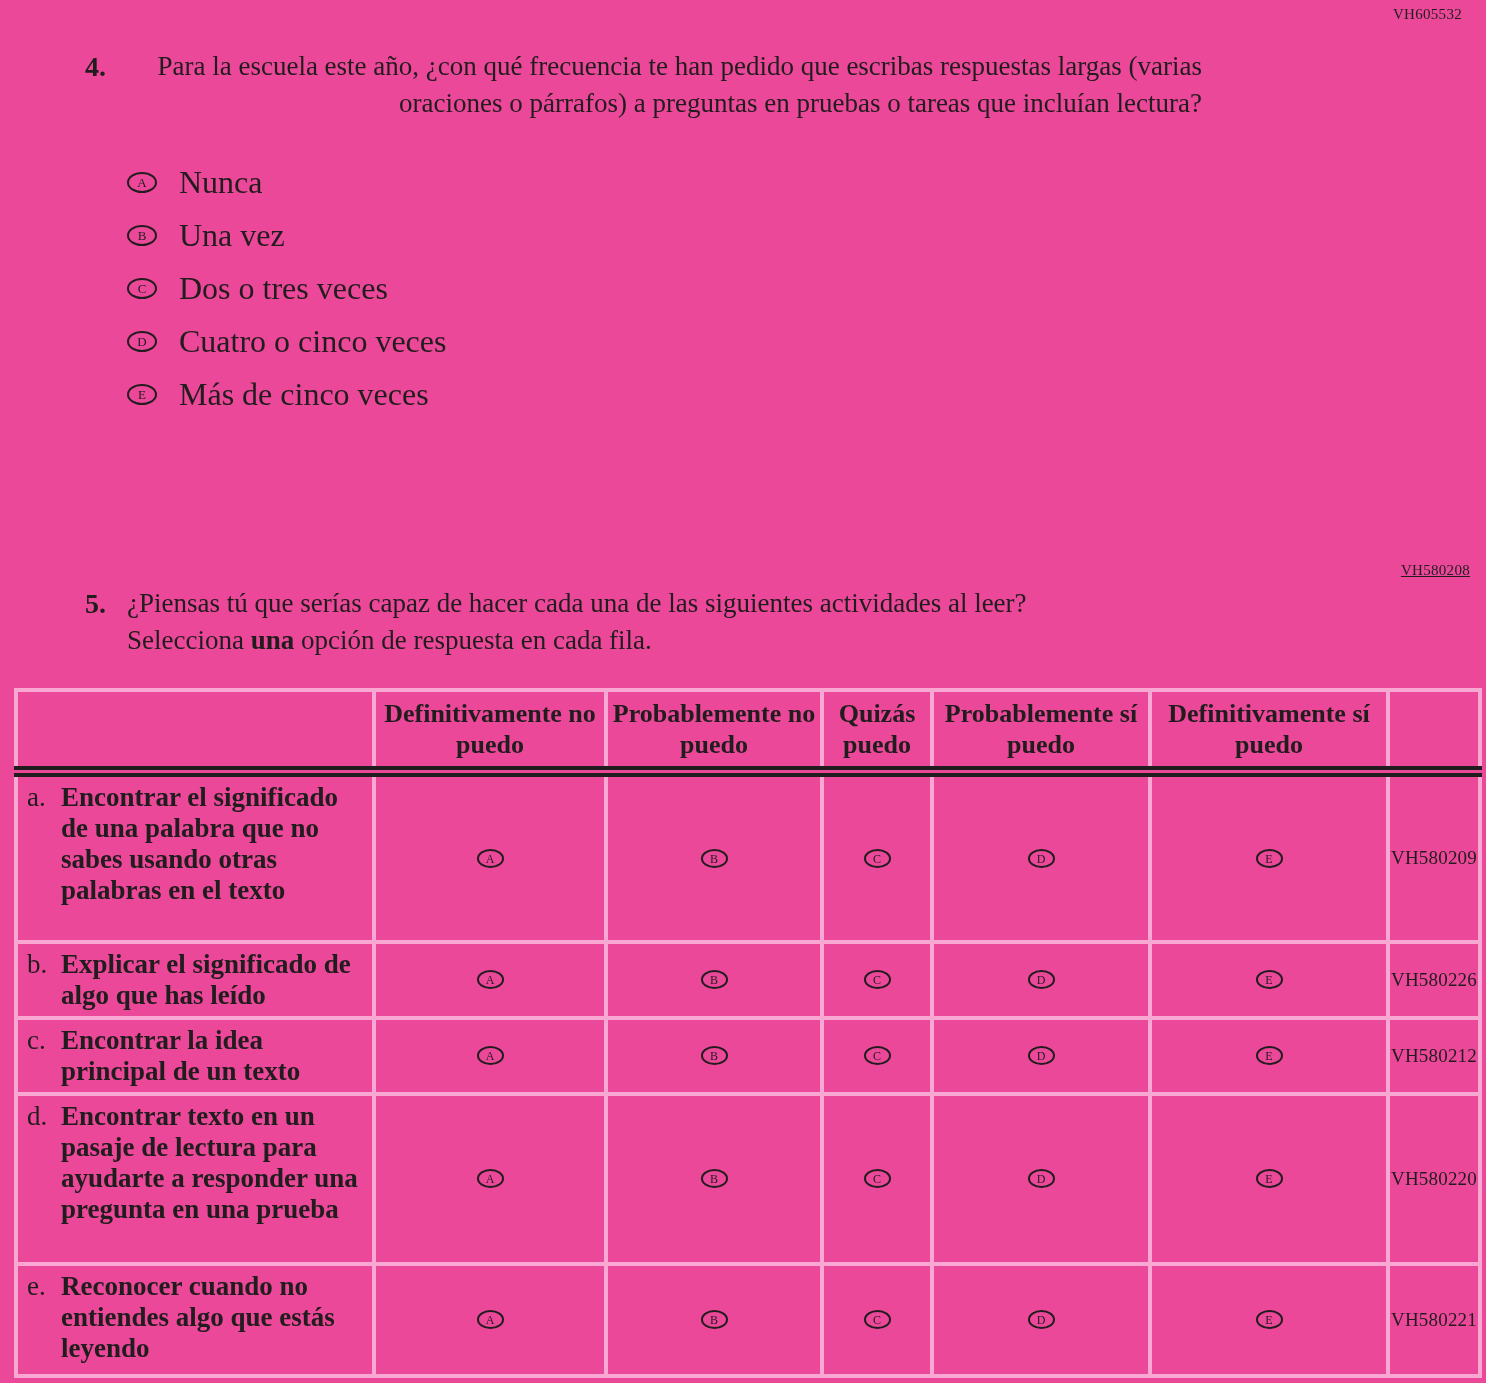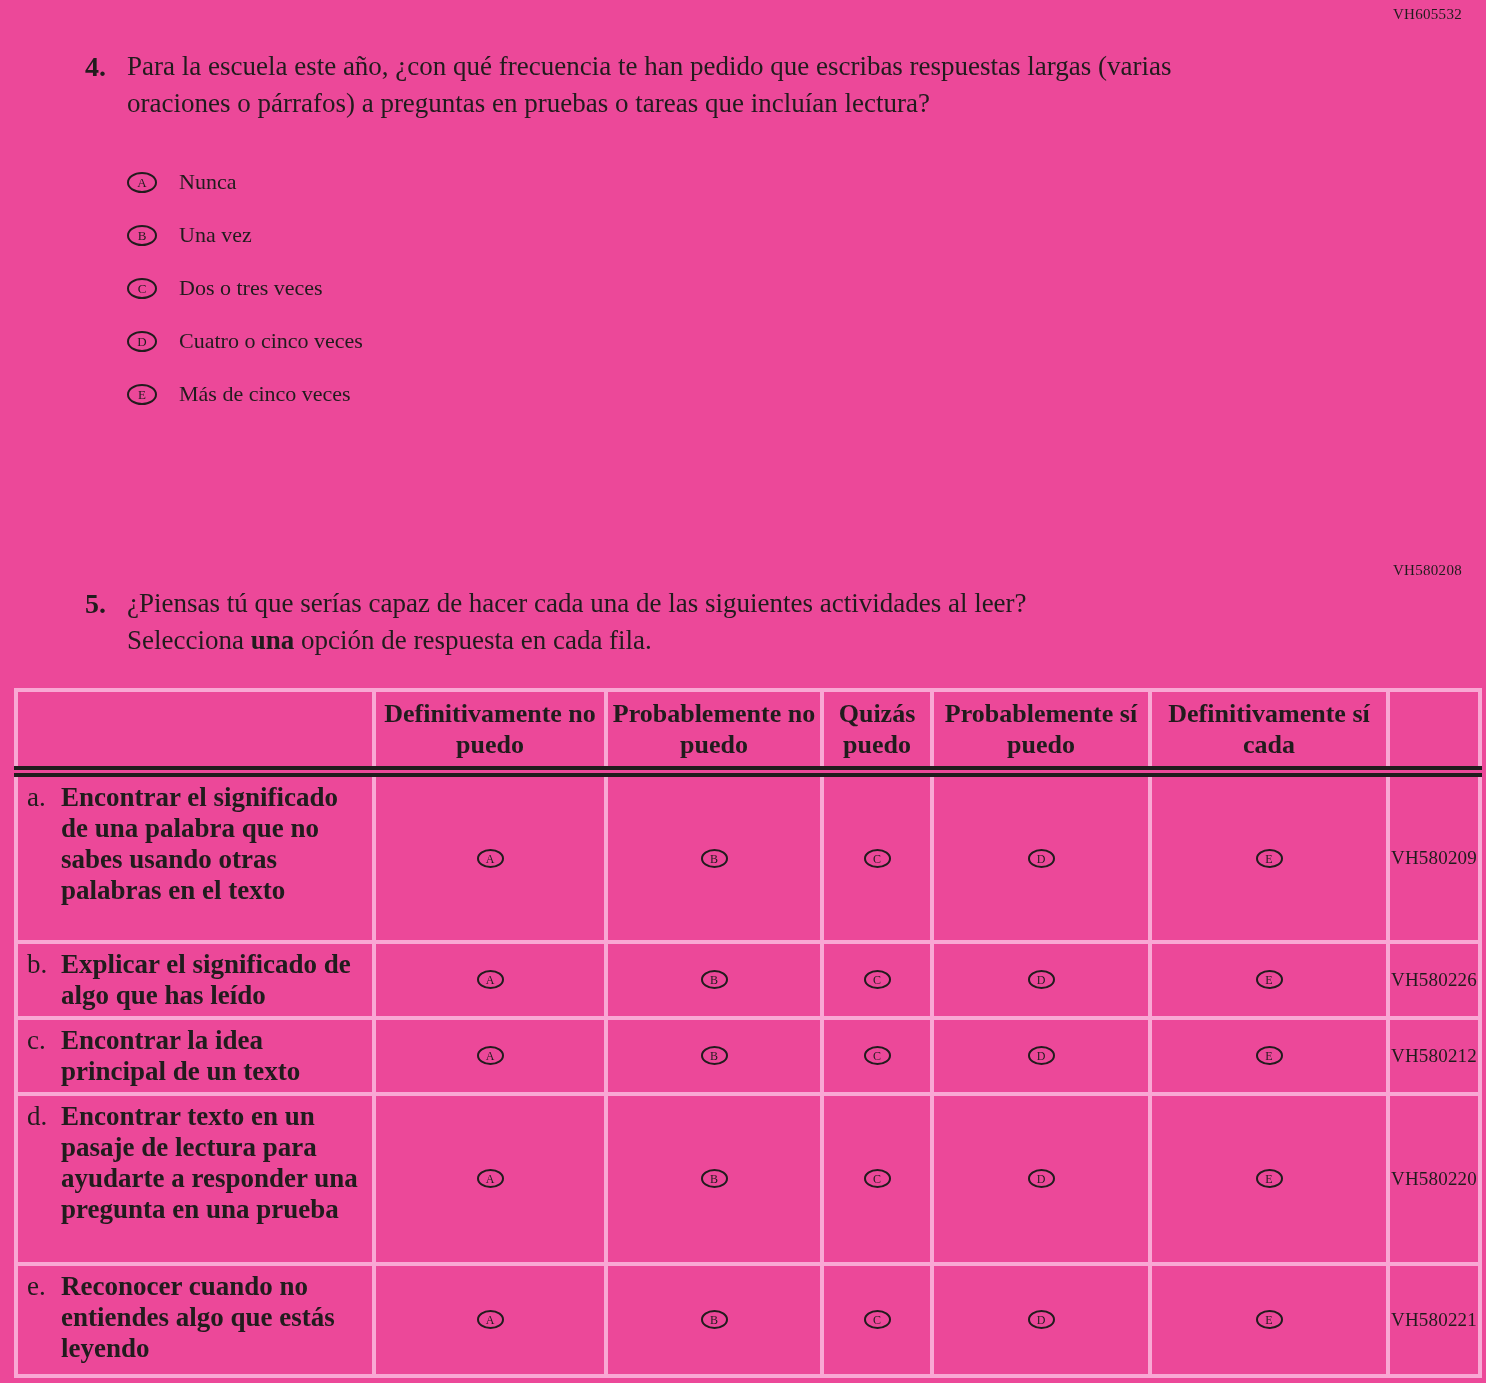--- a/index.html
+++ b/index.html
@@ -14,52 +14,52 @@
     height:1383px;
     background:#ec4899;
     overflow:hidden;
   }
   .code{
     font-size:15px;
     color:#211c1d;
     letter-spacing:0.3px;
   }
   #top-code{position:absolute;top:6px;right:24px;}
-  #q5-code{position:absolute;top:562px;right:24px;}
+  #q5-code{position:absolute;top:562px;right:16px;text-decoration:underline;}
 
   .question{position:absolute;left:85px;display:flex;}
   #q4{top:48px;}
   #q5{top:585px;}
   .q-num{
     font-weight:bold;
     font-size:28px;
     width:42px;
     flex:0 0 42px;
     line-height:37px;
   }
   .q-text{
     font-size:27px;
     line-height:37px;
   }
-  #q4 .q-text{width:1075px;}
+  #q4 .q-text{width:1075px;text-align:right;}
   #q5 .q-text{width:1020px;font-family:Liberation Serif, serif;}
 
   #q4-options{
     position:absolute;
     top:166px;
     left:127px;
   }
   .opt-row{
     display:flex;
     align-items:center;
     height:32px;
     margin-bottom:21px;
   }
   .opt-label{
-    font-size:22px;
+    font-size:32px;
     margin-left:22px;
     white-space:nowrap;
     text-align:center;
   }
 
   .bubble{
     display:inline-flex;
     align-items:center;
     justify-content:center;
     box-sizing:border-box;
@@ -191,21 +191,21 @@
         <col style="width:238px">
         <col style="width:92px">
     </colgroup>
     <thead>
       <tr style="height:80px">
         <th></th>
         <th>Definitivamente no puedo</th>
         <th>Probablemente no puedo</th>
         <th>Quizás puedo</th>
         <th>Probablemente sí puedo</th>
-        <th>Definitivamente sí cada</th>
+        <th>Definitivamente sí puedo</th>
         <th></th>
       </tr>
     </thead>
     <tbody>
       <tr style="height:170px">
         <td class="lbl">
           <div class="rl">
               <span class="rl-letter">a.</span>
               <span class="rl-text">Encontrar el significado de una palabra que no sabes usando otras palabras en el texto</span>
             </div>

